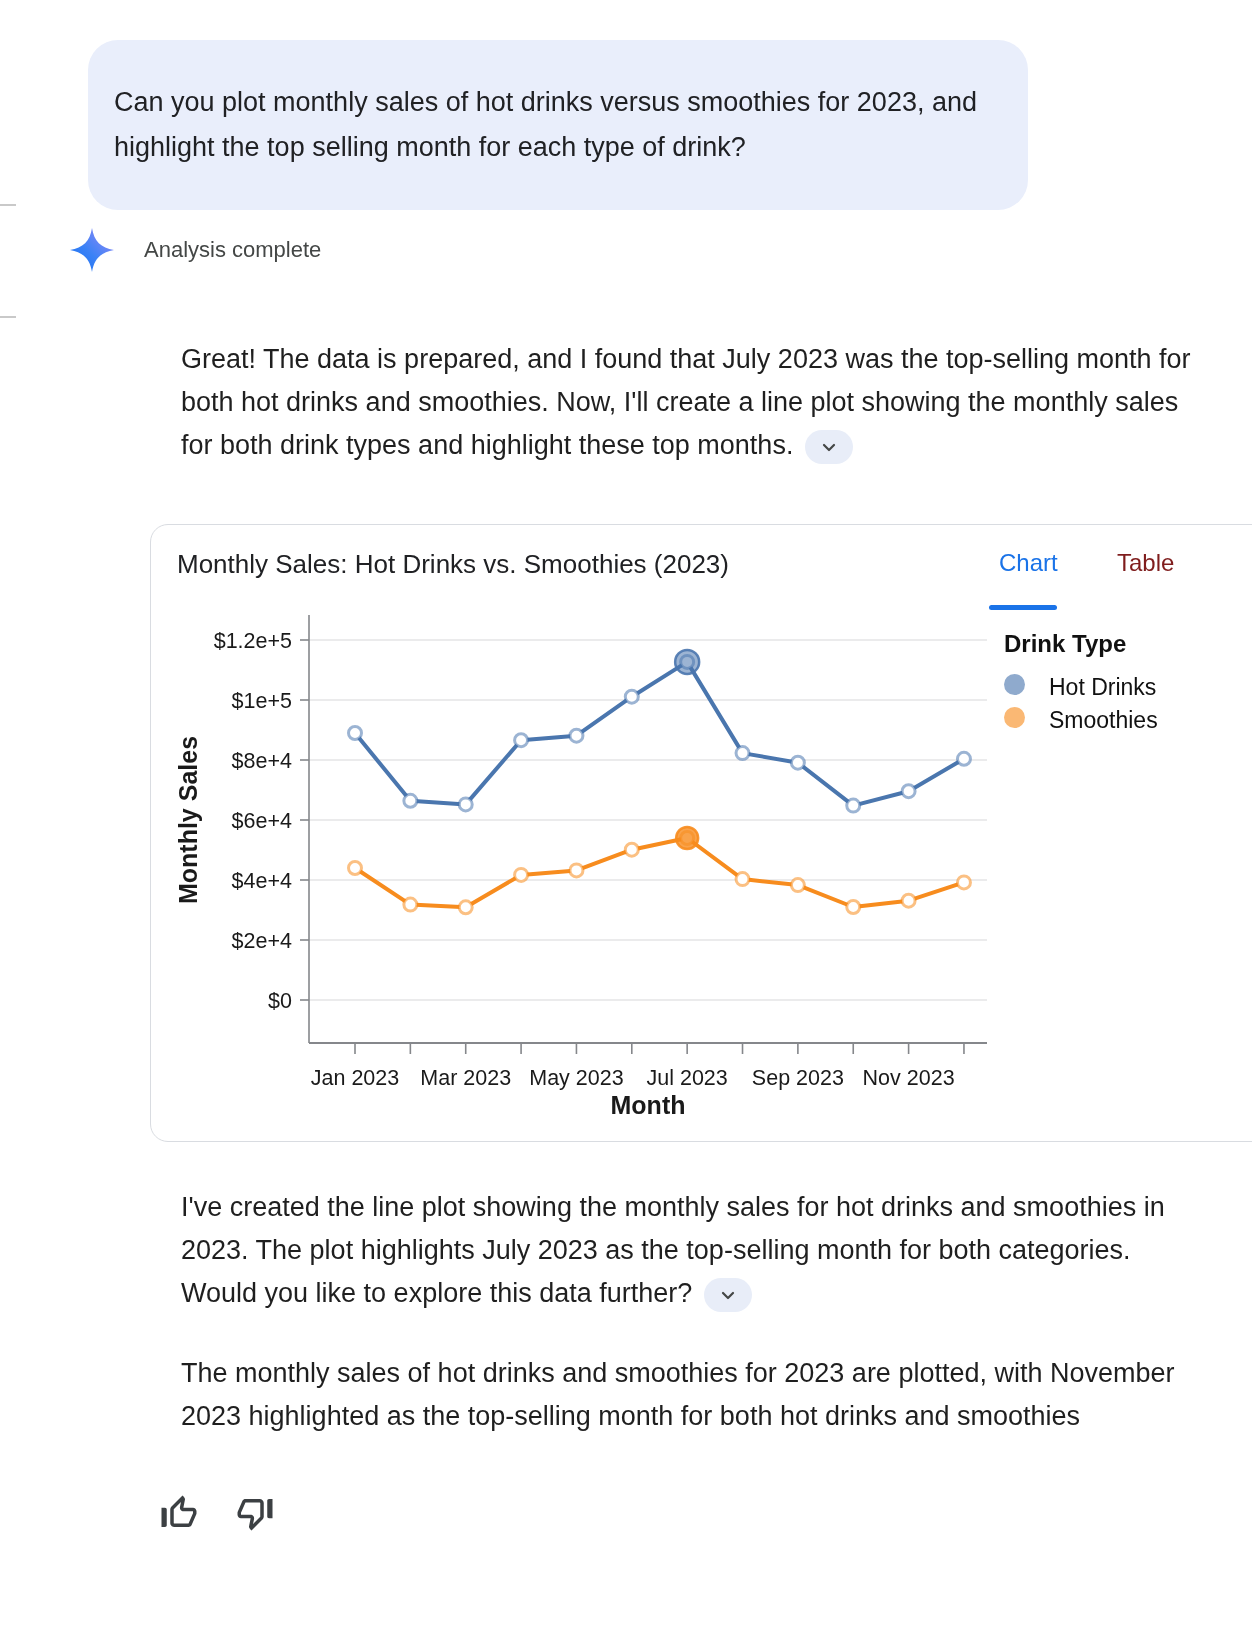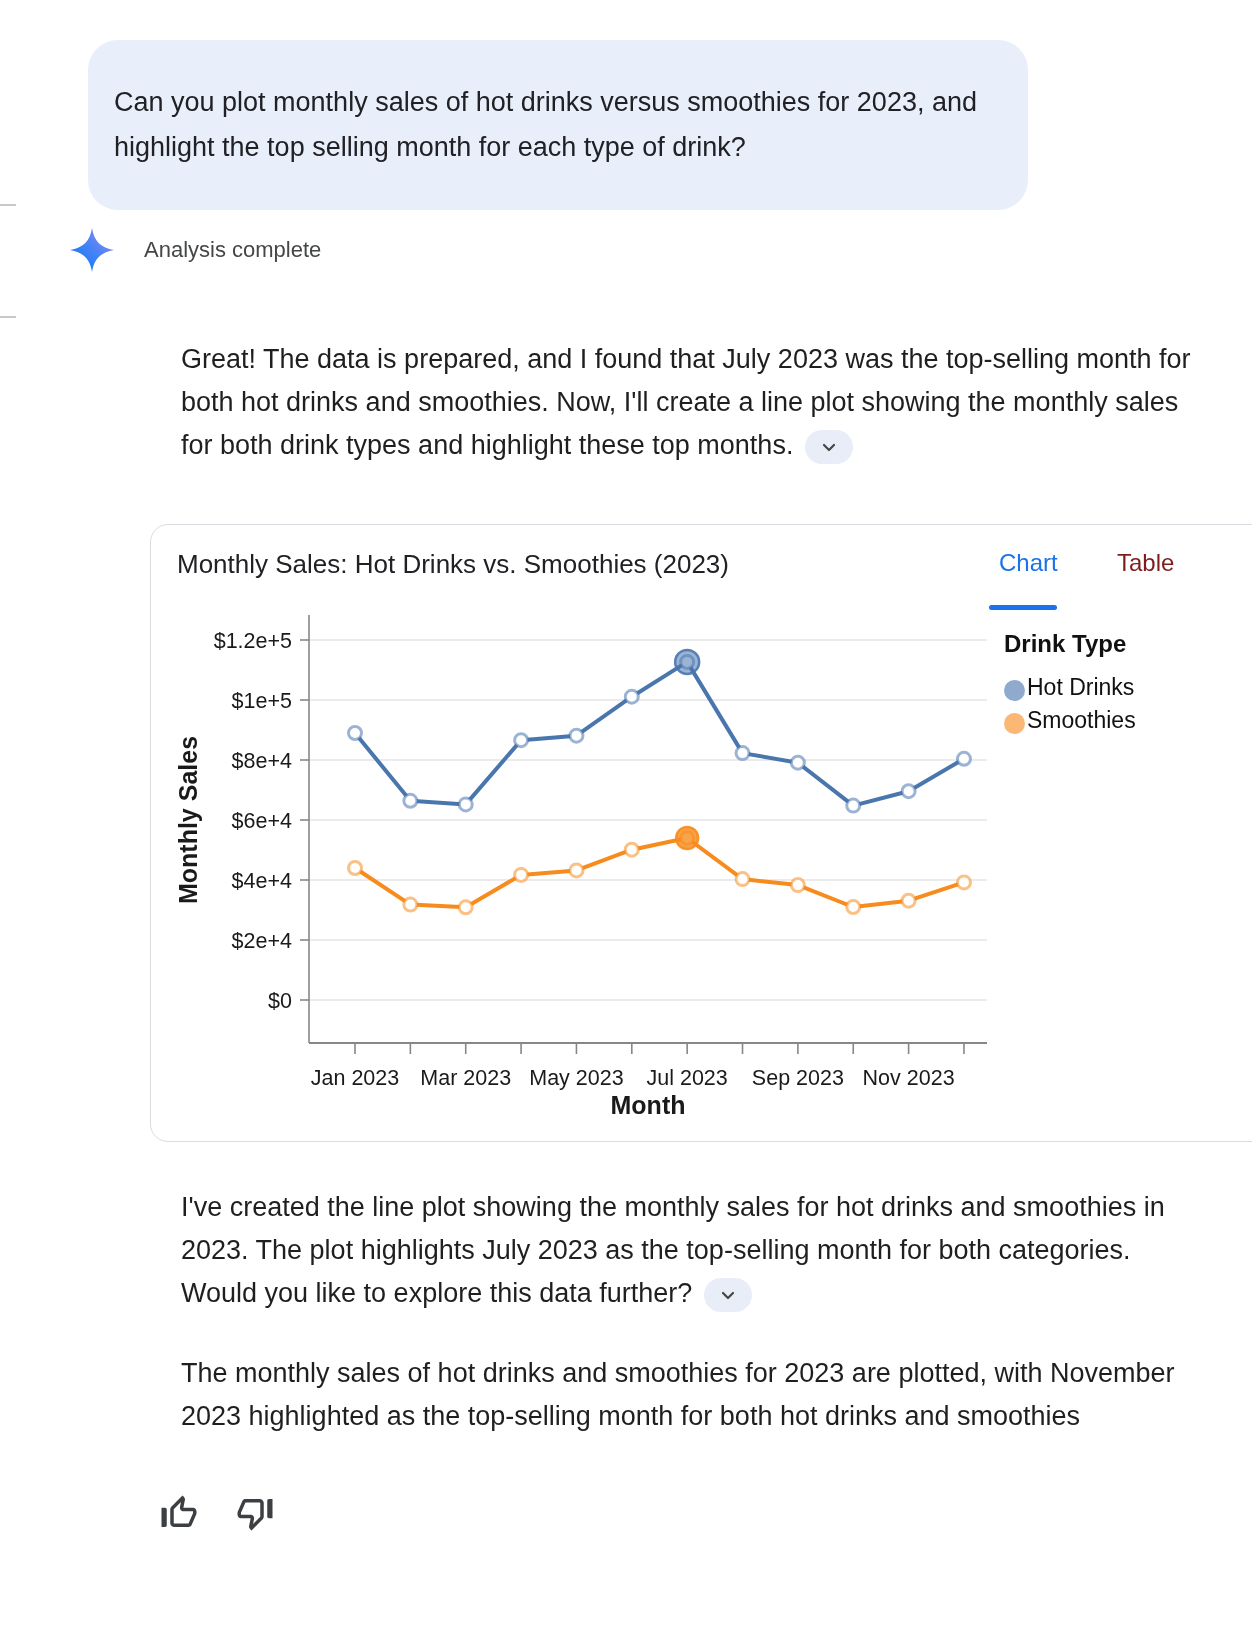--- a/index.html
+++ b/index.html
@@ -33,21 +33,21 @@
     position:absolute;left:150px;top:524px;width:1192px;height:618px;
     border:1.5px solid #d9dce1;border-radius:18px;background:#fff;box-sizing:border-box;
   }
   .card-title{position:absolute;left:26px;top:24px;font-size:26px;font-weight:500;color:#202124;}
   .tab{position:absolute;top:24px;font-size:24px;cursor:pointer;margin-left:8px;}
   .tab-chart{left:840px;color:#1a73e8;}
   .tab-table{left:958px;color:#7f1d1d;}
   .tab-underline{position:absolute;left:838px;top:80px;width:68px;height:5px;border-radius:3px;background:#1a73e8;}
   .legend{position:absolute;left:853px;top:105px;}
   .legend-title{font-size:24px;font-weight:bold;color:#111;margin-bottom:16px;}
-  .legend-row{display:flex;align-items:flex-end;gap:2px;margin-bottom:6px;}
+  .legend-row{display:flex;align-items:flex-start;gap:24px;margin-bottom:6px;}
   .legend-dot{width:21px;height:21px;border-radius:50%;opacity:0.62;}
   .legend-label{font-size:23px;color:#111;}
   svg{display:block;}
   #chart-svg{position:absolute;left:0;top:0;}
   #chart-svg text{font-family:"Liberation Sans", sans-serif;fill:#1a1a1a;}
   
   .feedback{position:absolute;left:158px;top:1492px;display:flex;gap:34px;}
   .fb-btn{width:42px;height:42px;cursor:pointer;}
 </style>
 </head>

